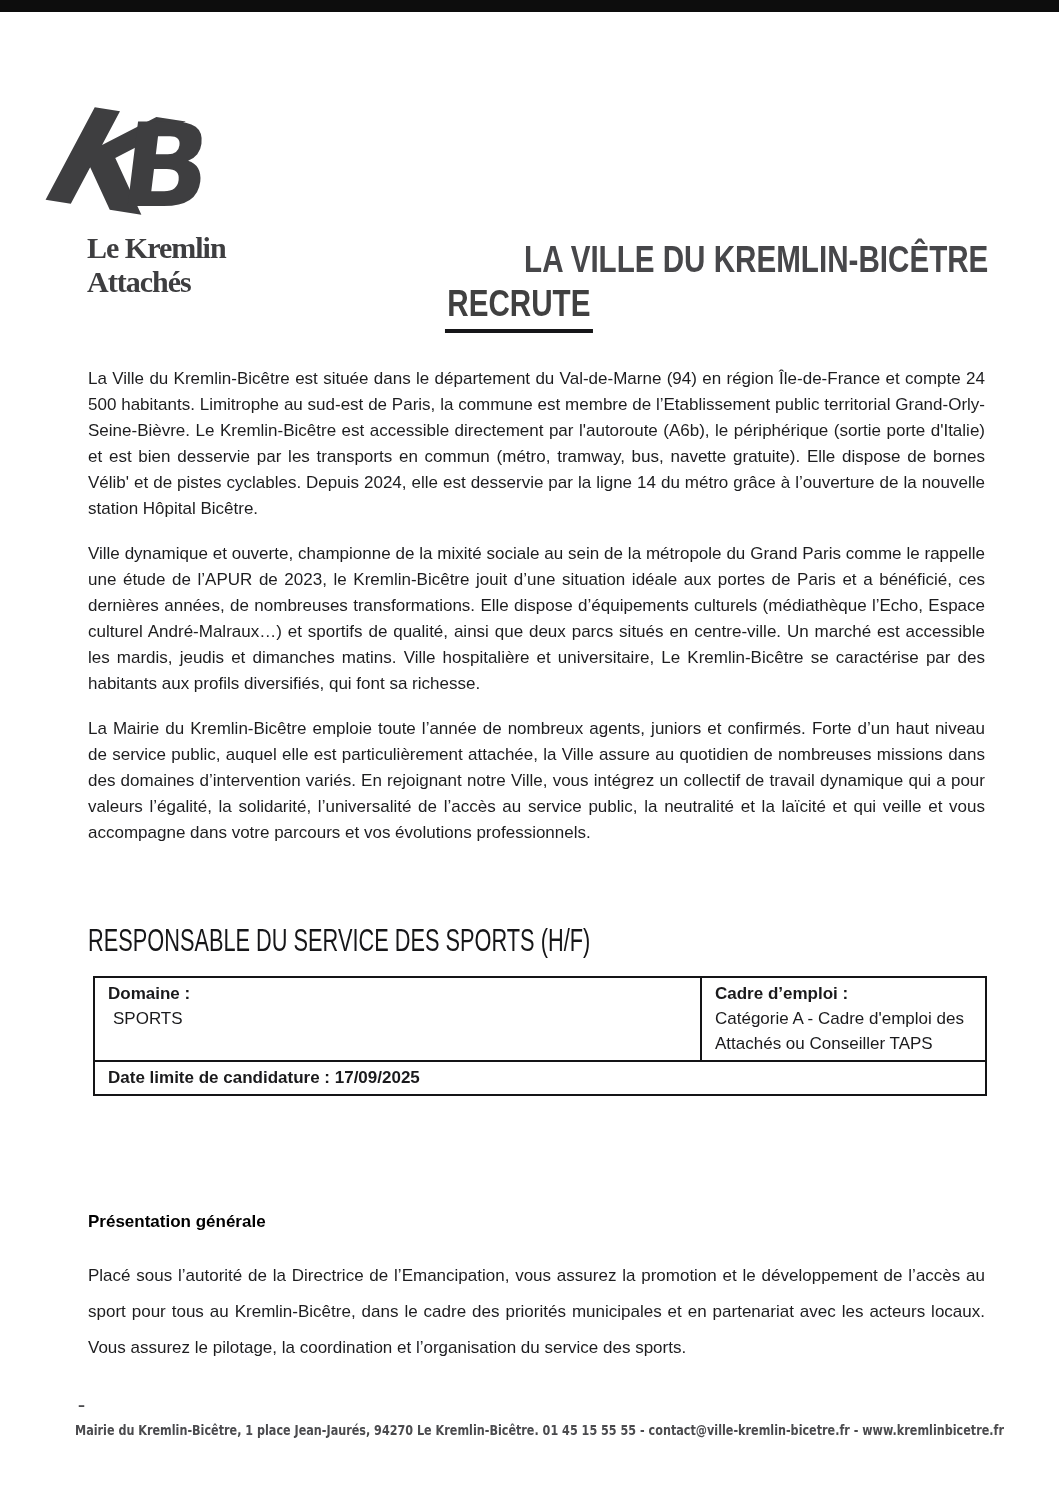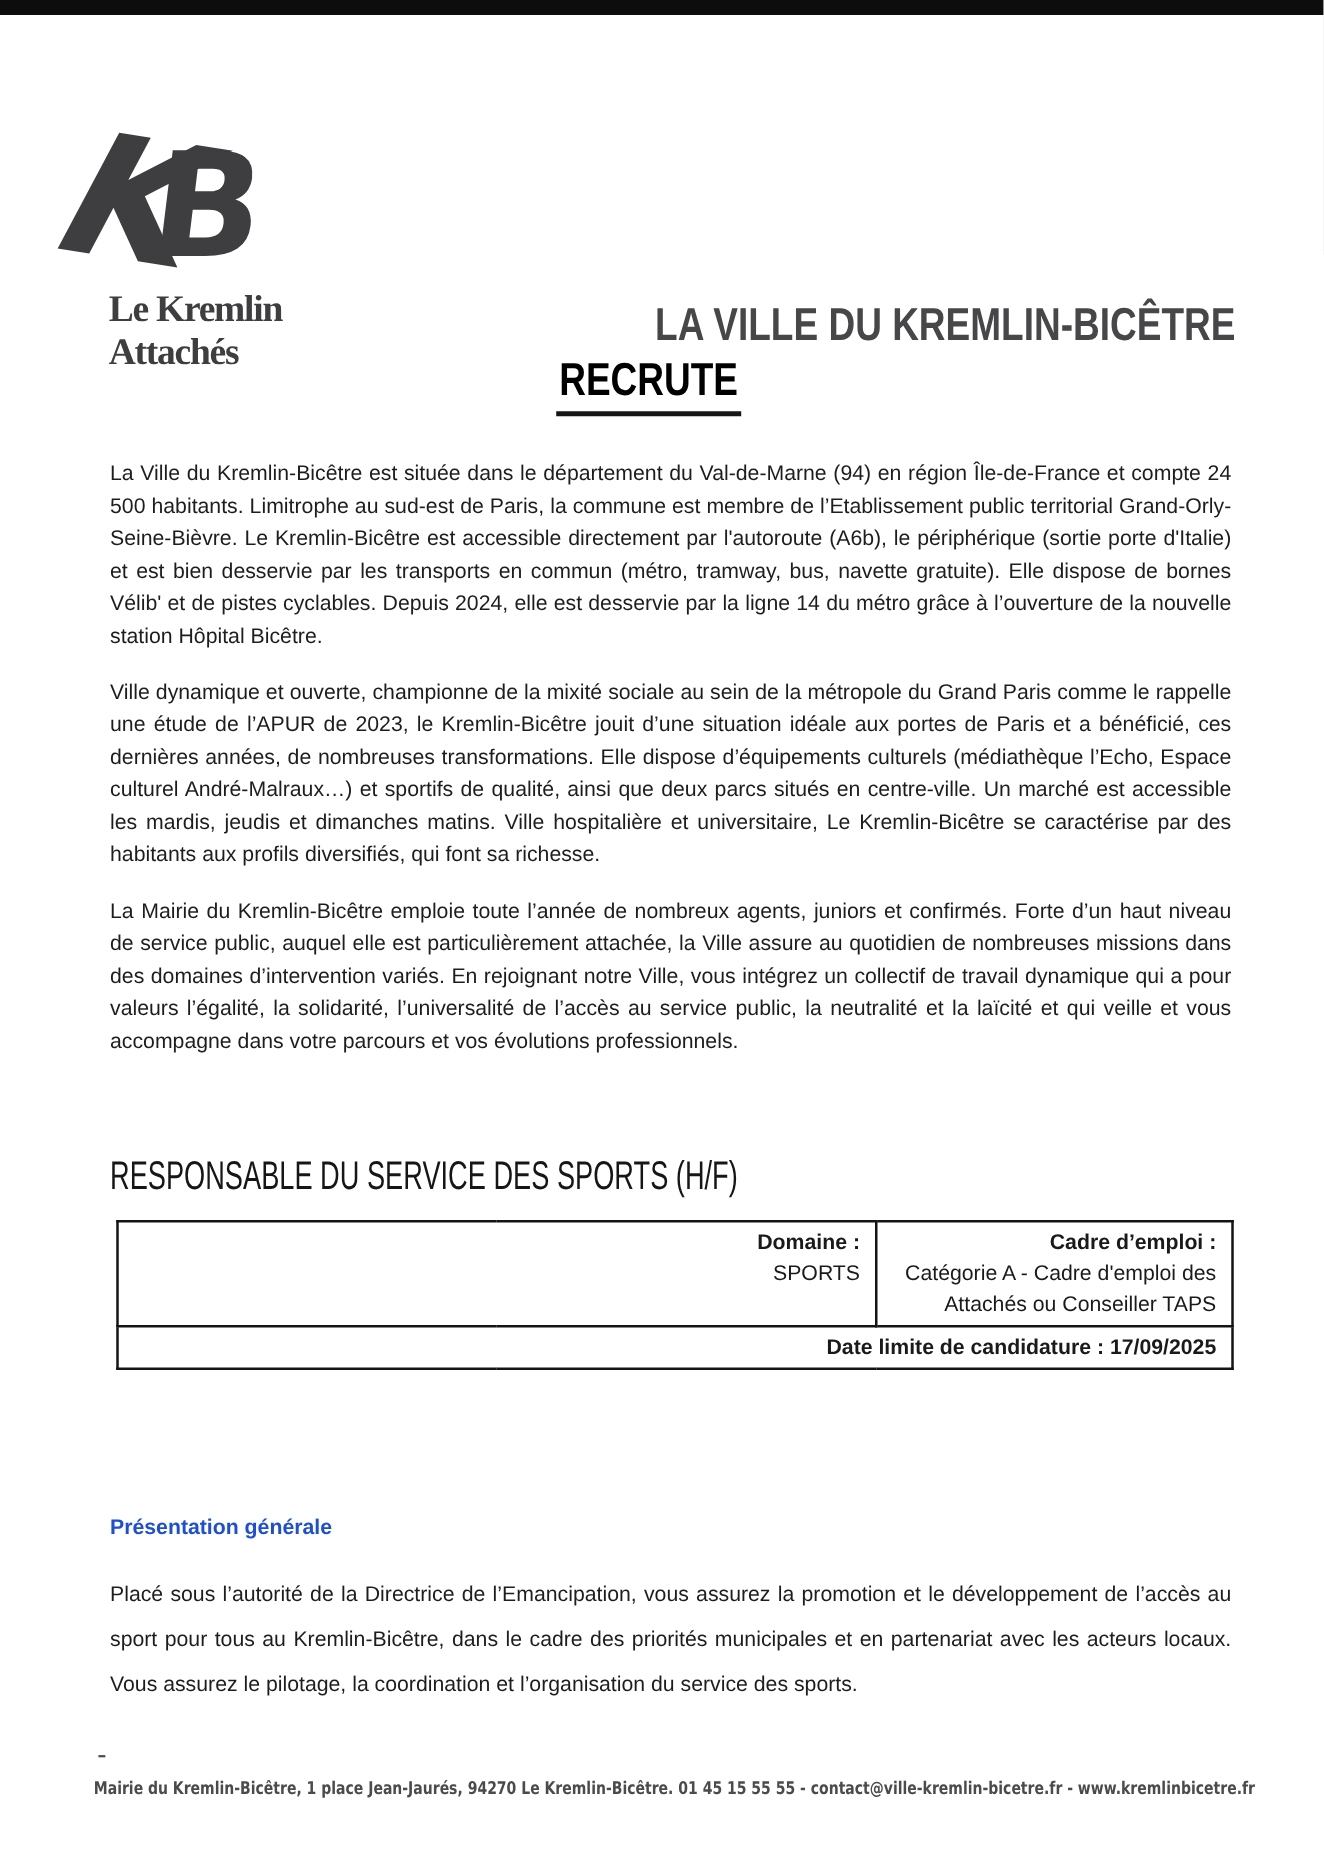--- a/index.html
+++ b/index.html
@@ -22,21 +22,21 @@
   .logo-name {
     position:absolute; left:87px; top:231px;
     font-family:Liberation Serif, serif; font-weight:bold;
     font-size:30px; line-height:34px; letter-spacing:-1px; color:#3e3e40;
   }
 
   
   .doc-title { position:absolute; right:71px; top:238px; }
   .title-line1 { font-size:37px; font-weight:bold; color:#47474a; line-height:44px; white-space:nowrap; }
   .title-line1 > span { display:inline-block; transform:scaleX(0.80); transform-origin:100% 50%; }
-  .title-line2 { font-size:37px; font-weight:bold; color:#000000; line-height:44px; }
+  .title-line2 { font-size:37px; font-weight:bold; color:#404040; line-height:44px; }
   .title-line2 > span { display:inline-block; transform:scaleX(0.80); transform-origin:100% 50%; }
   .recrute { border-bottom:4px solid #161618; padding:0 3px 3px 3px; }
 
   
   .body-par {
     position:absolute; left:88px; width:897px; margin:0;
     font-size:17px; line-height:26px; text-align:justify; color:#1d1d1f;
   }
   .p1 { top:366px; }
   .p2 { top:541px; }
@@ -44,34 +44,34 @@
 
   
   .job-title { position:absolute; left:88px; top:920px; margin:0; font-size:32px;
                font-weight:normal; color:#161618; line-height:40px; white-space:nowrap; }
   .job-title > span { display:inline-block; transform:scaleX(0.68); transform-origin:0 50%; }
 
   
   .details {
     position:absolute; left:93px; top:976px; width:892px;
     border-collapse:collapse; table-layout:fixed;
-    font-size:17px; line-height:25px; color:#1a1a1c;text-align:right;
+    font-size:17px; line-height:25px; color:#1a1a1c;
   }
   .details td { border:2px solid #141416; vertical-align:top; padding:3px 12px 4px 13px; }
   .details .lbl { font-weight:bold; }
   .details .val-indent { padding-left:5px; }
   .details .r1 { height:76px; }
   .details .r2 { height:50px; }
   .details .r3 { height:50px; }
   .details .r4 { height:24px; }
   .date-row { font-weight:bold; }
 
   
   .section-heading { position:absolute; left:88px; top:1212px; margin:0;
-                     font-size:17px; font-weight:bold; color:#1d4ed8; }
+                     font-size:17px; font-weight:bold; color:#000000; }
   .p4 { top:1258px; line-height:36px; }
 
   
   .footer { position:absolute; left:75px; top:1398px; color:#4b4b4e;
             font-family:"DejaVu Sans", sans-serif; font-weight:bold; }
   .footer-dash { display:block; font-size:14px; line-height:14px; margin:0 0 8px 3px; }
   .footer-text { font-size:14px; line-height:16px; white-space:nowrap;
                  display:inline-block; transform:scaleX(0.80); transform-origin:0 50%;
                  letter-spacing:0; }
 </style>

